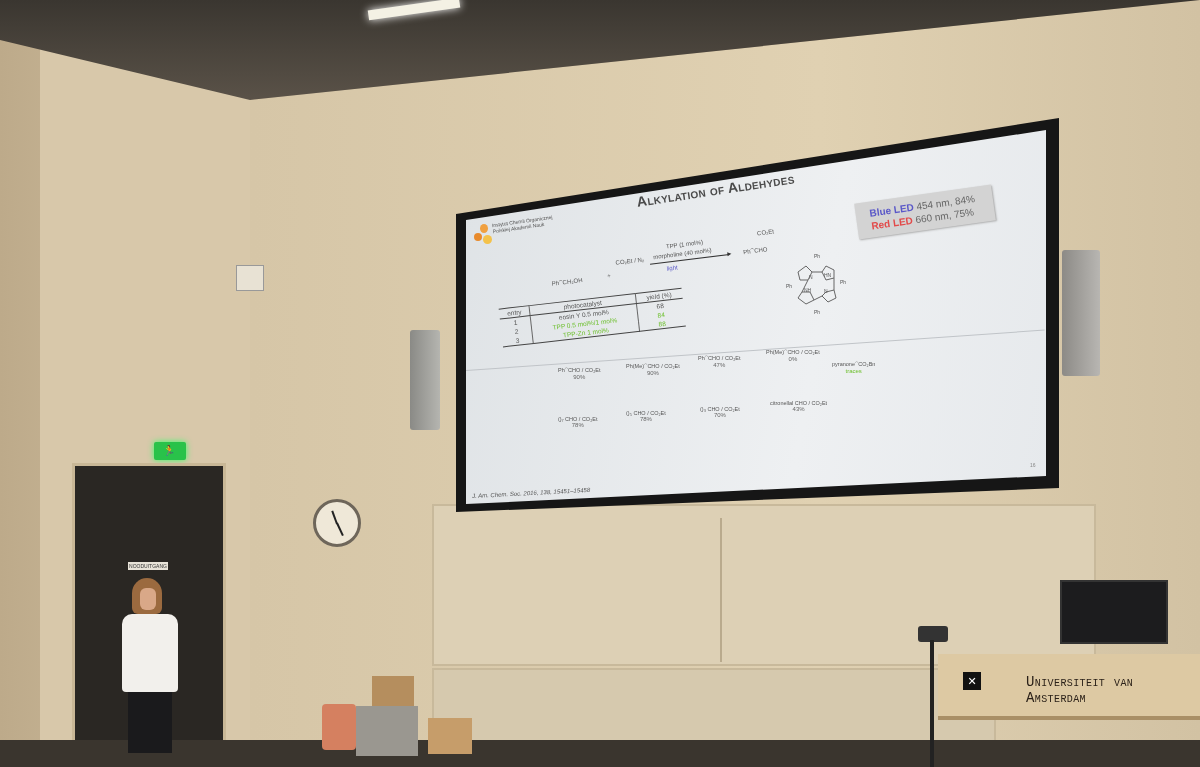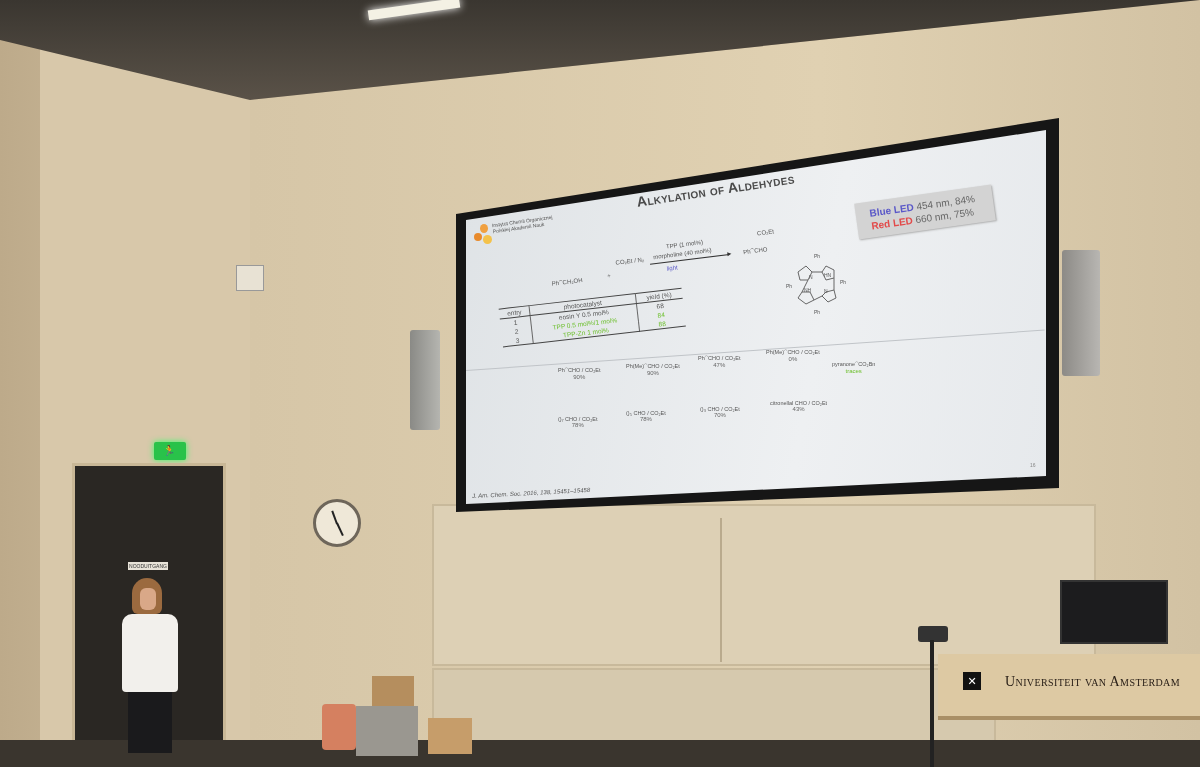--- a/index.html
+++ b/index.html
@@ -17,21 +17,21 @@
   .hand-m{position:absolute;left:20px;top:21px;width:2px;height:14px;background:#222;transform-origin:top center;transform:rotate(-25deg);}
   .speaker-l{position:absolute;left:410px;top:330px;width:30px;height:100px;background:linear-gradient(90deg,#8a8a86,#b5b5b0);border-radius:3px;}
   .speaker-r{position:absolute;left:1062px;top:250px;width:38px;height:126px;background:linear-gradient(90deg,#8c8a86,#b8b6b2);border-radius:3px;}
   .camera{position:absolute;left:236px;top:265px;width:26px;height:24px;background:#e8e2d4;border:1px solid #999;}
   .board{position:absolute;left:432px;top:504px;width:660px;height:158px;background:#ddd0b5;border:2px solid #c8b99b;}
   .board-div{position:absolute;left:720px;top:518px;width:2px;height:144px;background:#b9aa8d;}
   .lower-board{position:absolute;left:432px;top:668px;width:560px;height:90px;background:#d6c9ae;border:2px solid #c8b99b;}
   .floor{position:absolute;left:0;top:740px;width:1200px;height:27px;background:#3a352e;}
   .podium{position:absolute;left:938px;top:654px;width:262px;height:62px;background:#ddc9a3;border-bottom:4px solid #a98f66;}
   .uva-logo{position:absolute;left:963px;top:672px;width:18px;height:18px;background:#111;color:#fff;font-size:11px;text-align:center;line-height:18px;}
-  .uva-text{position:absolute;left:1005px;top:674px;font-family:Liberation Serif, serif;font-size:14px;color:#2a2018;letter-spacing:0.4px;font-variant:small-caps;}
+  .uva-text{position:absolute;left:1026px;top:674px;font-family:Liberation Mono, monospace;font-size:14px;color:#2a2018;letter-spacing:0.4px;font-variant:small-caps;}
   .monitor{position:absolute;left:1060px;top:580px;width:104px;height:60px;background:#1c1c1e;border:2px solid #333;}
   .tripod{position:absolute;left:930px;top:640px;width:4px;height:127px;background:#222;}
   .tripod-head{position:absolute;left:918px;top:626px;width:30px;height:16px;background:#333;border-radius:3px;}
   .person{position:absolute;left:120px;top:578px;width:60px;height:175px;}
   .person .hair{position:absolute;left:12px;top:0;width:30px;height:36px;background:#9b6a3f;border-radius:15px 15px 6px 6px;}
   .person .face{position:absolute;left:20px;top:10px;width:16px;height:22px;background:#d9a888;border-radius:6px;}
   .person .shirt{position:absolute;left:2px;top:36px;width:56px;height:78px;background:#f2f0ec;border-radius:10px 10px 4px 4px;}
   .person .pants{position:absolute;left:8px;top:114px;width:44px;height:61px;background:#1a1a1c;}
   .box1{position:absolute;left:372px;top:676px;width:42px;height:30px;background:#b58e5e;}
   .box2{position:absolute;left:356px;top:706px;width:62px;height:50px;background:#9a9790;}

